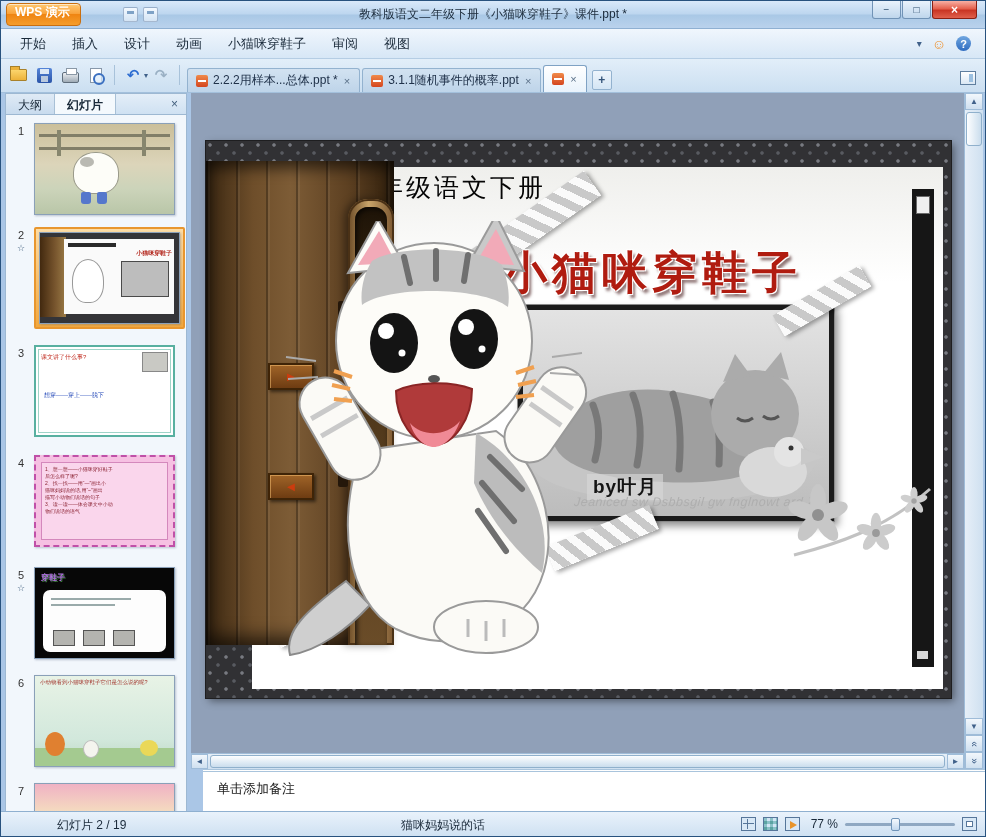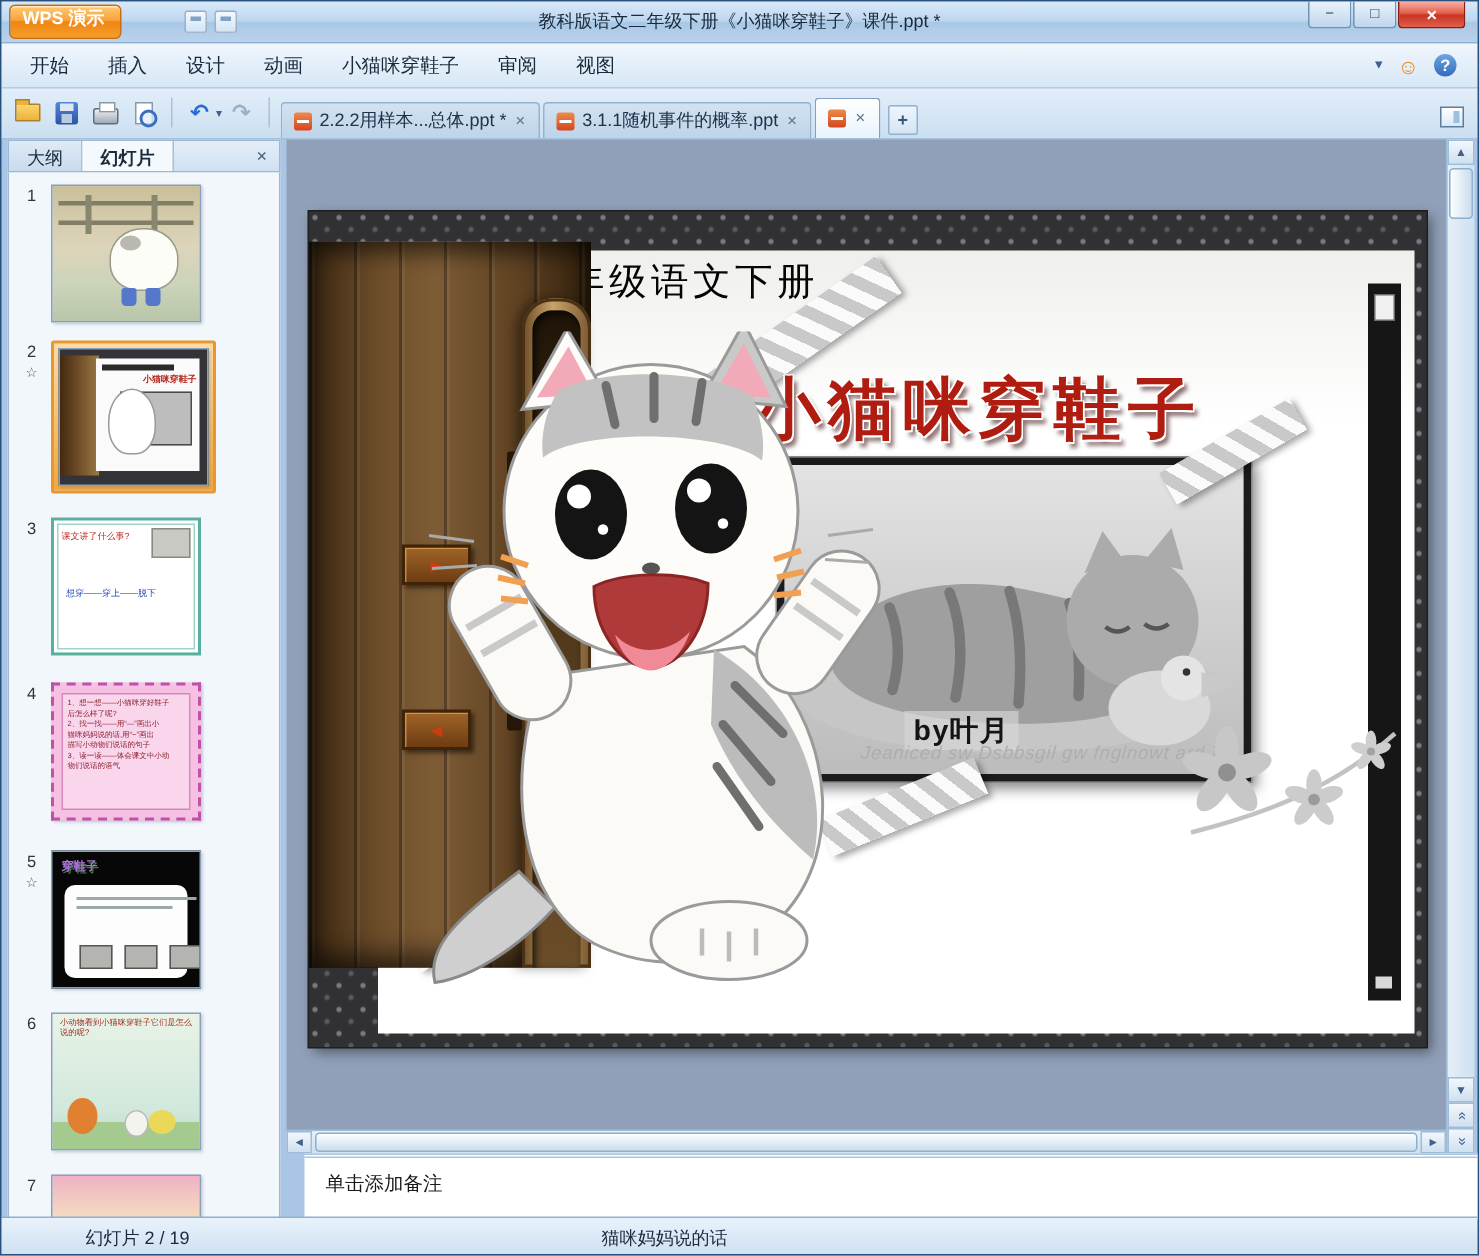--- a/index.html
+++ b/index.html
@@ -73,21 +73,21 @@
 .left-panel { position:absolute; left:4px; top:92px; width:182px; height:720px; background:#e9f1f9;padding-left:28px; }
 .ptabs { position:absolute; left:0; top:0; right:0; height:22px; display:flex; align-items:stretch;
   background:linear-gradient(#e4eef8,#cfe1f2); border:1px solid #9db8d2; }
 .ptab { padding:3px 12px; font-size:12px; color:#1a2a3a; border-right:1px solid #a8c0d6; background:linear-gradient(#dfeaf5,#c8dbee); cursor:default; }
 .ptab.active { background:#f4f9fd; font-weight:bold; }
 .ptab-x { margin-left:auto; padding:3px 8px; color:#44607e; font-size:12px; cursor:default; }
 .thumb-list { position:absolute; left:0; top:22px; right:0; bottom:0; background:#f2f7fc; border:1px solid #9db8d2; border-top:none; overflow:hidden; }
 .trow { position:absolute; left:2px; display:flex; }
 .tnumcol { width:26px; text-align:center; font-size:11px; color:#333; padding-top:2px; }
 .tstar { display:block; font-size:9px; color:#3a5a7a; margin-top:2px; }
-.tbox { width:100px; height:92px; border:1px solid #8aa0b8; background:#fff; position:relative; overflow:hidden; box-shadow:1px 1px 2px rgba(80,100,130,.35); }
+.tbox { width:141px; height:92px; border:1px solid #8aa0b8; background:#fff; position:relative; overflow:hidden; box-shadow:1px 1px 2px rgba(80,100,130,.35); }
 .sel { padding:3px; border:2px solid #e8962e; background:linear-gradient(#fcdca6,#f2a83e); border-radius:2px; }
 .t1 { top:8px; } .t2 { top:112px; } .t3 { top:230px; } .t4 { top:340px; } .t5 { top:452px; } .t6 { top:560px; } .t7 { top:668px; }
 
 
 .m1 { background:linear-gradient(180deg,#cbbf9a 0%,#dcd5ba 45%,#ccd4ba 72%,#b9c6a8 100%); }
 .m1 .fence { position:absolute; left:4px; right:4px; top:10px; height:16px; border-top:3px solid #817e68; border-bottom:3px solid #817e68; }
 .m1 .post { position:absolute; top:6px; width:4px; height:26px; background:#8a english87866e; background:#87866e; }
 .m1 .p1 { left:22px; } .m1 .p2 { right:28px; }
 .m1 .catb { position:absolute; left:38px; top:28px; width:46px; height:42px; background:#fdfdf8; border:1px solid #9a9a8a; border-radius:48% 48% 42% 42%; }
 .m1 .catb::before { content:""; position:absolute; left:6px; top:4px; width:14px; height:10px; background:#b9b9b2; border-radius:50%; }
@@ -142,21 +142,21 @@
 .strip { position:absolute; background:repeating-linear-gradient(60deg,#fafafa 0 8px,#c9c9c9 8px 16px);
   box-shadow:2px 3px 4px rgba(0,0,0,.35); }
 .strip.sa { left:18px; top:96px; width:170px; height:36px; transform:rotate(-38deg); z-index:4; }
 .strip.sb { left:250px; top:70px; width:150px; height:30px; transform:rotate(-35deg); z-index:4; }
 .strip.sc { left:566px; top:148px; width:100px; height:24px; transform:rotate(-30deg); z-index:5; }
 .strip.sd { left:56px; top:428px; width:190px; height:38px; transform:rotate(-27deg); z-index:4; }
 .strip.se { left:340px; top:384px; width:112px; height:26px; transform:rotate(-22deg); z-index:4; }
 .photo { position:absolute; left:312px; top:164px; width:316px; height:216px; z-index:4; background:#cfcfcf;
   border:5px solid #1b1b1b; box-shadow:0 0 0 1px #8a8a8a, 4px 5px 8px rgba(0,0,0,.45); }
 .photo svg { width:100%; height:100%; display:block; }
-.byline { position:absolute; left:80px; bottom:16px; font-size:19px; font-weight:bold; color:#141414;
+.byline { position:absolute; left:64px; bottom:16px; font-size:19px; font-weight:bold; color:#141414;
   background:rgba(215,215,215,.65); padding:0 6px; letter-spacing:1px; }
 .script-text { position:absolute; left:368px; top:354px; z-index:5; font-size:12.5px; font-style:italic; color:#aeaeae;
   letter-spacing:.5px; white-space:nowrap; transform:skewX(-4deg); }
 .flowers { position:absolute; left:572px; top:330px; width:160px; height:100px; z-index:5; }
 .cabinet { position:absolute; left:0; top:20px; width:188px; height:484px; z-index:6;
   background:repeating-linear-gradient(90deg, rgba(0,0,0,.28) 0 2px, rgba(255,255,255,.06) 2px 4px, transparent 4px 30px),
              linear-gradient(90deg,#3a2712,#6e4e2a 25%,#7d5c36 45%,#5e4122 75%,#31200d);
   box-shadow:inset 0 8px 14px rgba(0,0,0,.55), inset 0 -10px 16px rgba(0,0,0,.55); }
 .pillar { position:absolute; right:0; top:38px; width:46px; height:446px; border-radius:20px 20px 0 0;
   background:linear-gradient(90deg,#6a4a26,#c8a46a 45%,#7a5630); box-shadow:inset 0 0 0 2px #4a3116, -4px 0 8px rgba(0,0,0,.4); }
@@ -518,15 +518,25 @@
     </div>
   </div>
 
   <div class="notes">
     <span>单击添加备注</span>
   </div>
 
   <div class="statusbar">
     <span class="sb-counter">幻灯片 2 / 19</span>
     <span class="sb-template">猫咪妈妈说的话</span>
+    <div class="sb-right">
+      <span class="sb-ico vn"></span>
+      <span class="sb-ico vs2"></span>
+      <span class="sb-ico vp"></span>
+      <span class="sb-zoom">77 %</span>
+      <div class="sb-slider">
+          <div class="sb-thumb"></div>
+        </div>
+      <span class="sb-ico vf"></span>
+    </div>
   </div>
 
 </div>
 
 </body></html>

